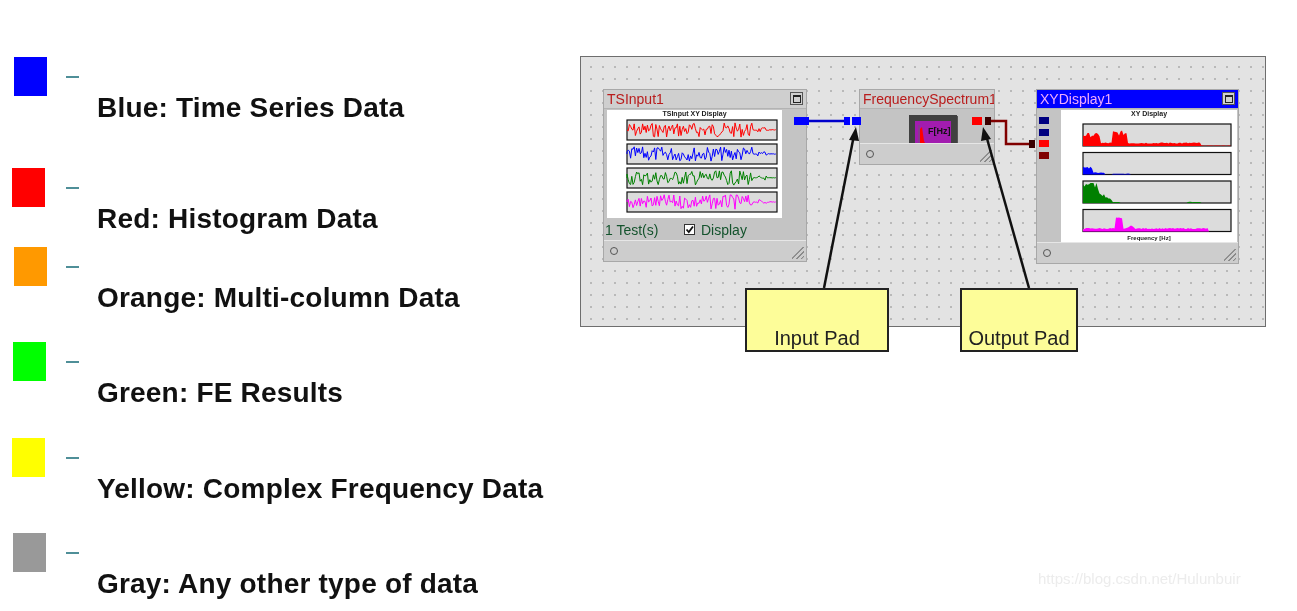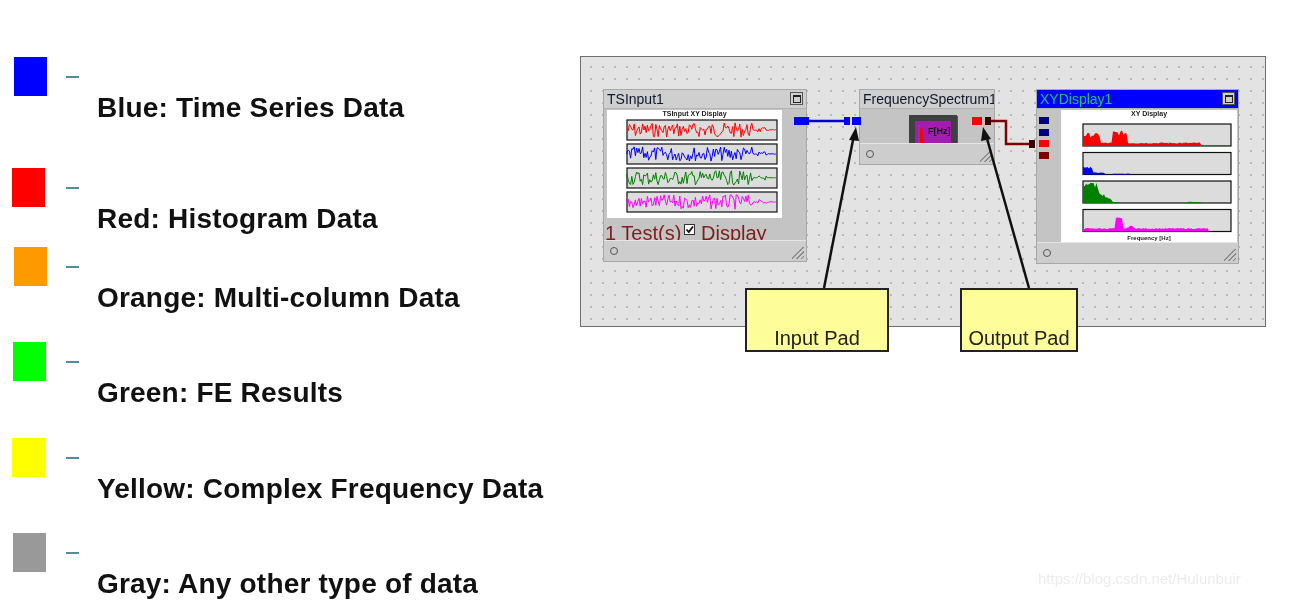--- a/index.html
+++ b/index.html
@@ -28,24 +28,24 @@
     border: 1px solid #6e6e6e;
     box-sizing: border-box;
   }
   .node {
     position: absolute; background: #c4c4c4;
     border: 1px solid #a8a8a8; box-sizing: border-box;
   }
   .node-title {
     position: absolute; left: 0; right: 0; top: 0; height: 18px;
     background: #cfcfcf; border-bottom: 1px solid #b3b3b3;
-    font-size: 14px; color: #0f172a; line-height: 18px; padding-left: 3px;
+    font-size: 14px; color: #b91c1c; line-height: 18px; padding-left: 3px;
     white-space: nowrap; overflow: hidden;
   }
-  .node-title.active { background: #0000ff; color: #22c55e; }
+  .node-title.active { background: #0000ff; color: #f0abfc; }
   .max-btn {
     position: absolute; right: 3px; top: 2px; width: 13px; height: 13px;
     background: #d0d0d0; border: 1px solid #555; box-sizing: border-box;
   }
   .max-btn::after {
     content: ""; position: absolute; left: 2px; top: 2px; width: 6px; height: 5px;
     border: 1px solid #222; border-top-width: 2px;
   }
   .node-foot {
     position: absolute; left: 0; right: 0; bottom: 0; height: 20px;
@@ -62,21 +62,21 @@
   .plot-area { position: absolute; background: #ffffff; }
   .plot-title { position: absolute; left: 0; right: 0; text-align: center; font-size: 7px; font-weight: bold; color: #222; }
   .callout {
     position: absolute; background: #fdfd99; border: 2px solid #222;
     box-sizing: border-box; font-size: 20px; color: #222;
     display: flex; align-items: flex-end; justify-content: center;
   }
   .watermark {
     position: absolute; left: 1038px; top: 570px; font-size: 15px; color: #ececec;
   }
-  .status-text { position: absolute; font-size: 20px; color: #7f1d1d; white-space: nowrap; }
+  .status-text { position: absolute; font-size: 14px; color: #14532d; white-space: nowrap; }
   .checkbox {
     position: absolute; width: 11px; height: 11px; background: #fff;
     border: 1px solid #333; box-sizing: border-box;
   }
 </style>
 </head>
 <body>
 
 <div>
   <div class="legend-item" style="top:57px">

